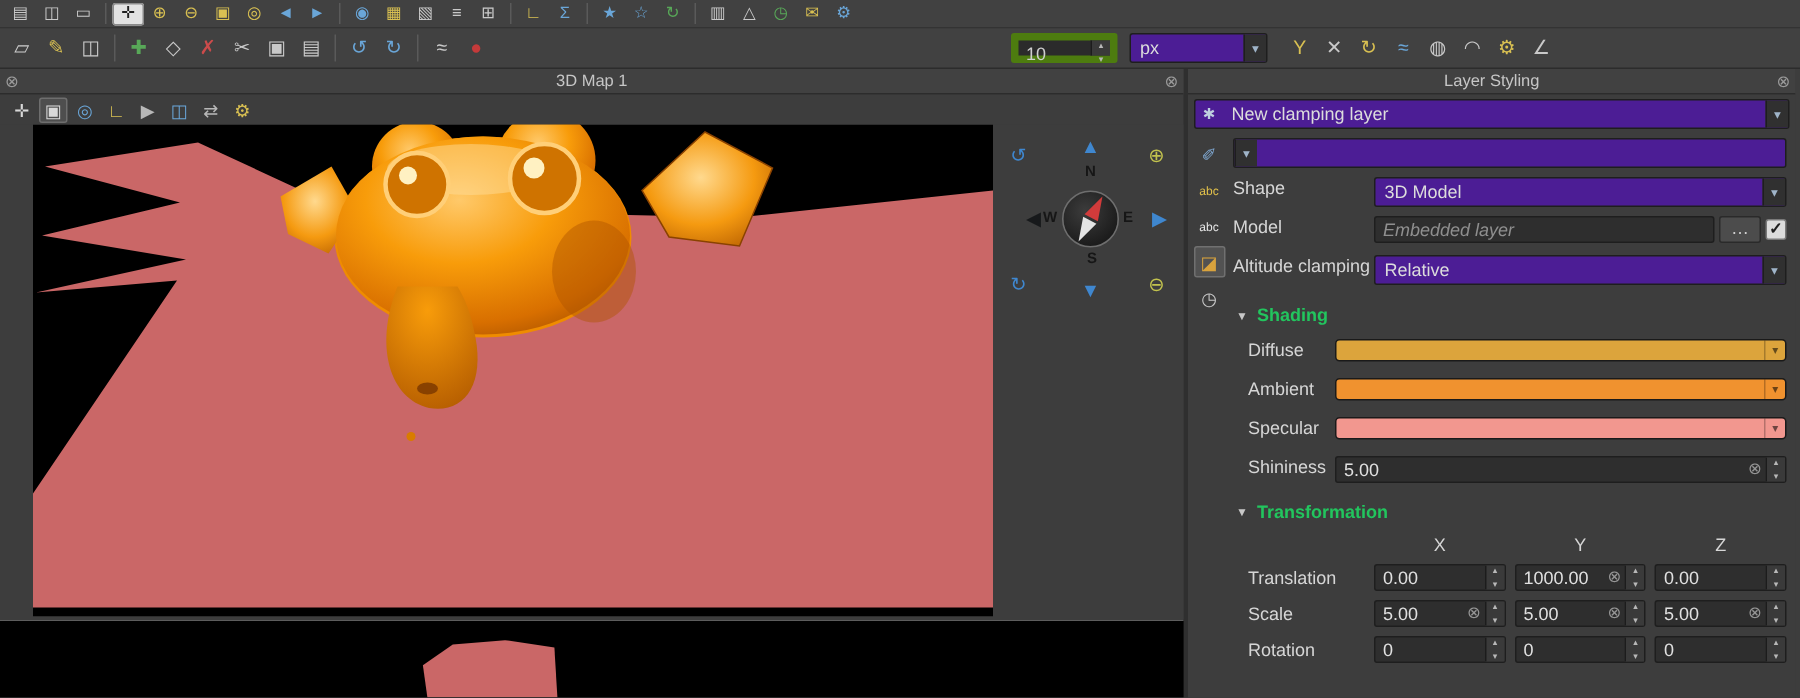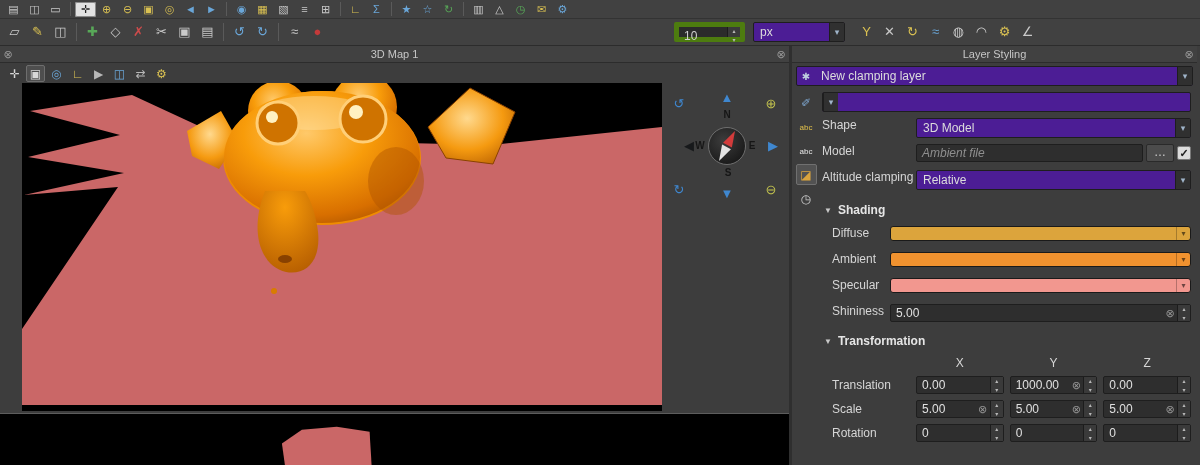--- a/index.html
+++ b/index.html
@@ -79,21 +79,21 @@
   .field-row { display: flex; align-items: flex-start; margin-top: 6px; height: 20px; }
   .field-label { width: 94px; flex: none; white-space: nowrap; color: #d6d6d6; }
   .field-control { flex: 1; display: flex; align-items: center; gap: 3px; min-width: 0; }
   .field-combo { flex: 1; }
   .model-input { flex: 1; height: 18px; background: #2e2e2e; border: 1px solid #1e1e1e; border-radius: 2px; display: flex; align-items: center; padding-left: 5px; font-style: italic; color: #8f8f8f; min-width: 0; }
   .browse-btn { width: 28px; height: 18px; flex: none; background: #4c4c4c; border: 1px solid #2a2a2a; border-radius: 2px; text-align: center; line-height: 15px; color: #cfcfcf; font-size: 12px; }
   .checkbox { width: 14px; height: 14px; flex: none; background: #dcdcdc; border: 1px solid #7a7a7a; border-radius: 2px; color: #1e1e1e; font-size: 11px; line-height: 12px; text-align: center; font-weight: bold; }
 
   .group-header { display: flex; align-items: center; gap: 6px; margin-top: 13px; padding-left: 2px; }
   .collapse-icon { font-size: 8px; color: #c8c8c8; }
-  .group-title { font-weight: bold; color: #e5e5e5; }
+  .group-title { font-weight: bold; color: #22c55e; }
 
   .shade-row { display: flex; margin-top: 9px; padding-left: 10px; height: 17px; }
   .shade-label { width: 58px; flex: none; color: #d6d6d6; }
   .color-btn { flex: 1; height: 15px; border-radius: 3px; border: 1px solid #1a1a1a; display: flex; justify-content: flex-end; align-items: stretch; }
   .cb-arrow { width: 14px; text-align: center; color: rgba(0,0,0,0.55); font-size: 8px; line-height: 14px; border-left: 1px solid rgba(0,0,0,0.25); }
 
   .spin { background: #2e2e2e; border: 1px solid #1e1e1e; border-radius: 2px; height: 18px; display: flex; align-items: stretch; flex: 1; min-width: 0; }
   .spin-value { flex: 1; padding-left: 5px; line-height: 16px; color: #e0e0e0; white-space: nowrap; overflow: hidden; }
   .clear-icon { width: 14px; flex: none; color: #969696; font-size: 11px; line-height: 16px; text-align: center; }
 
@@ -300,21 +300,21 @@
                 <span class="combo-text">3D Model</span>
                 <span class="combo-arrow">▾</span>
               </div>
             </div>
           </div>
 
           <div class="field-row">
             <span class="field-label">Model</span>
             <div class="field-control">
               <div class="model-input">
-                <span>Ambient file</span>
+                <span>Embedded layer</span>
               </div>
               <div class="browse-btn">…</div>
               <div class="checkbox">
                 <span>✓</span>
               </div>
             </div>
           </div>
 
           <div class="field-row">
             <span class="field-label">Altitude clamping</span>

